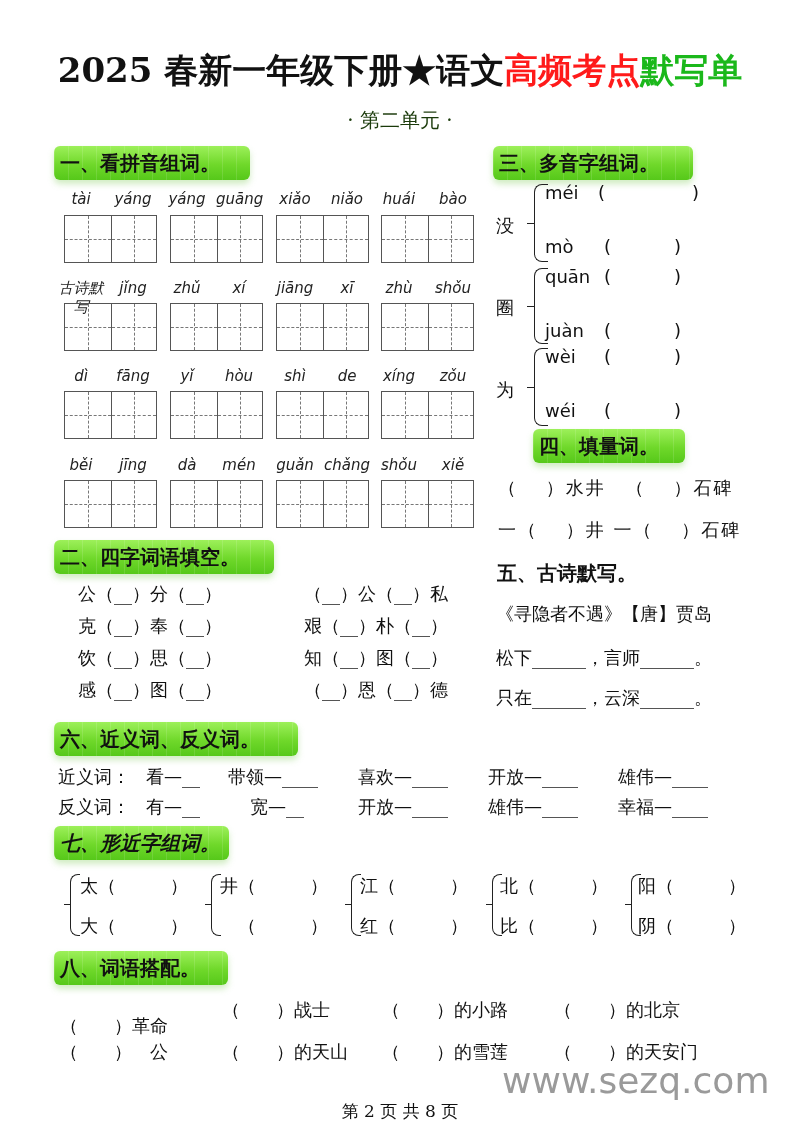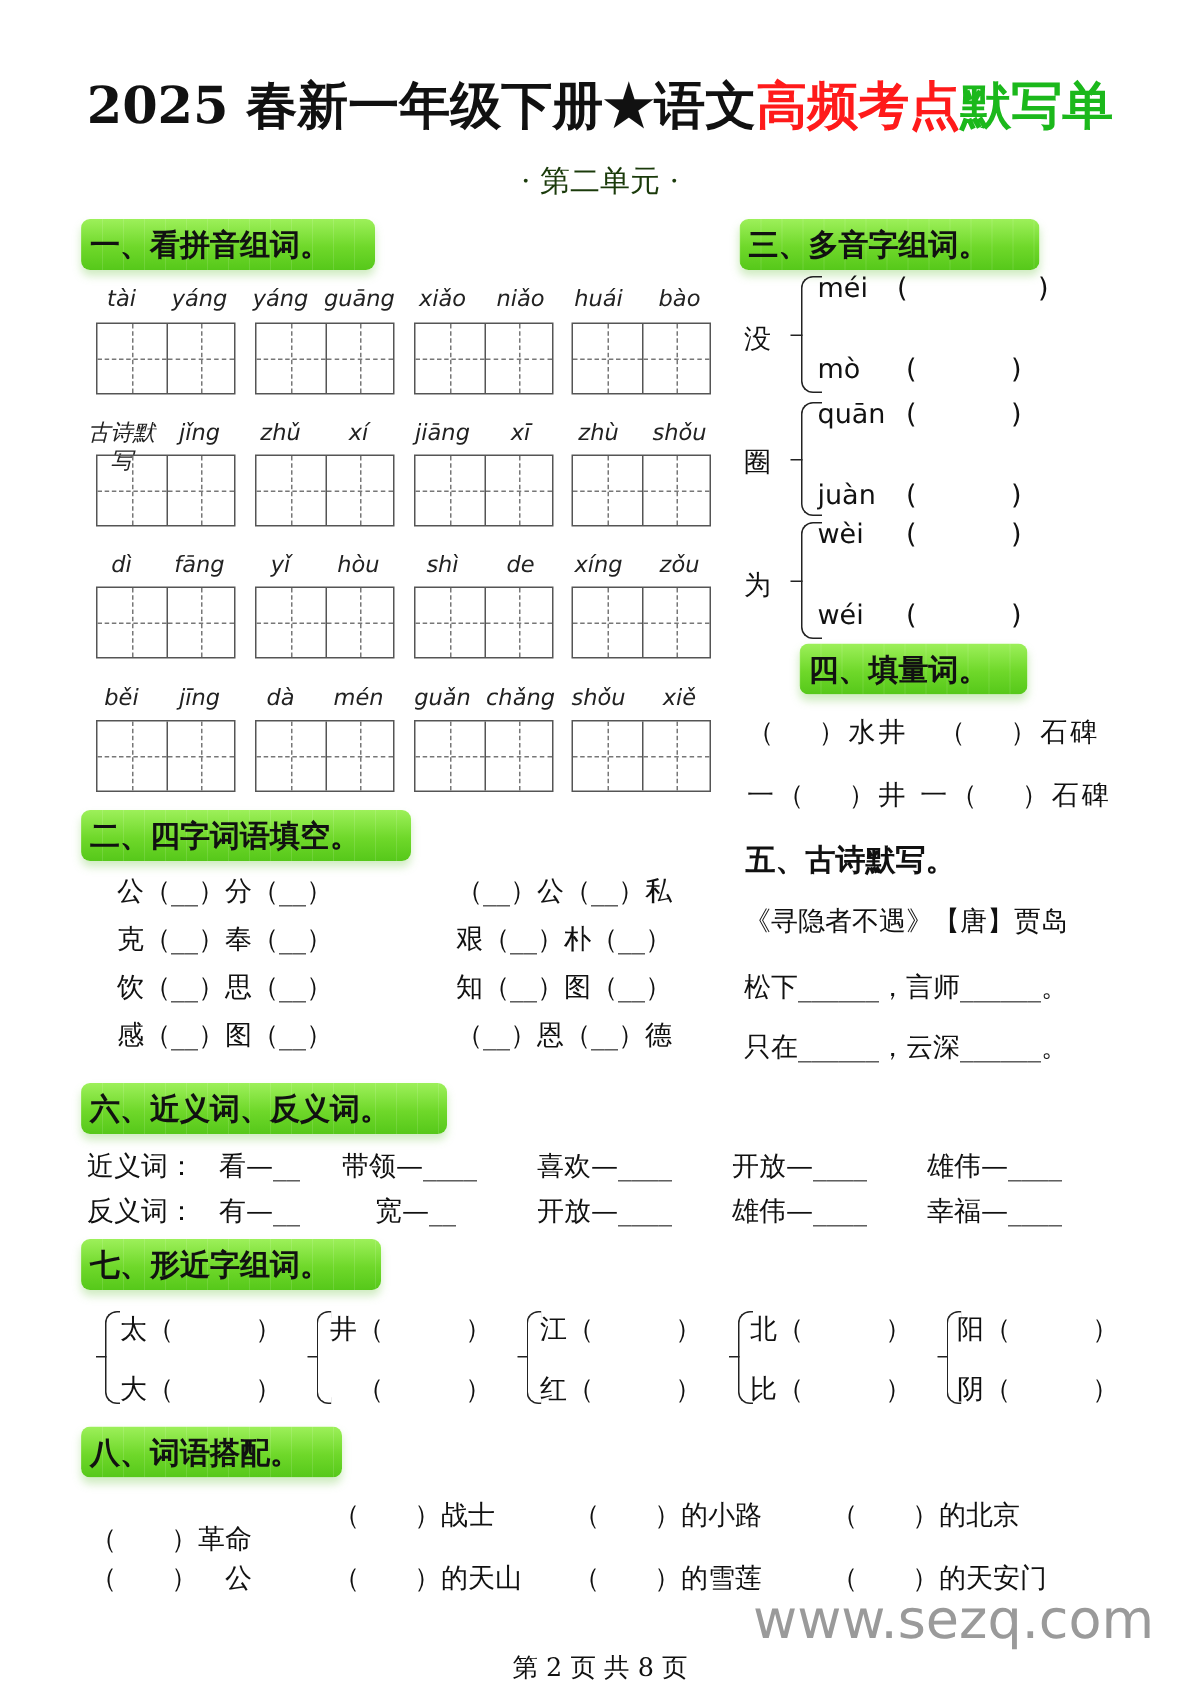--- a/index.html
+++ b/index.html
@@ -239,21 +239,21 @@
 </div>
 <div>
   <div class="txt" style="left:58px;top:795px;">反义词：</div>
   <div class="txt" style="left:146px;top:795px;">有—__</div>
   <div class="txt" style="left:250px;top:795px;">宽—__</div>
   <div class="txt" style="left:358px;top:795px;">开放—____</div>
   <div class="txt" style="left:488px;top:795px;">雄伟—____</div>
   <div class="txt" style="left:618px;top:795px;">幸福—____</div>
 </div>
 
-<div class="sec-head" style="left:54px;top:826px;width:200px;">七、形近字组词。</div>
+<div class="sec-head" style="left:54px;top:826px;width:175px;font-style:italic;">七、形近字组词。</div>
 <div>
   <div class="brace-big" style="left:70px;top:874px;height:62px;width:10px;"></div>
   <div class="brace-tip" style="left:64px;top:904px;width:7px;"></div>
   <div class="txt" style="left:80px;top:874px;">太（　　　）</div>
   <div class="txt" style="left:80px;top:914px;">大（　　　）</div>
 </div>
 <div>
   <div class="brace-big" style="left:211px;top:874px;height:62px;width:10px;"></div>
   <div class="brace-tip" style="left:205px;top:904px;width:7px;"></div>
   <div class="txt" style="left:220px;top:874px;">井（　　　）</div>

